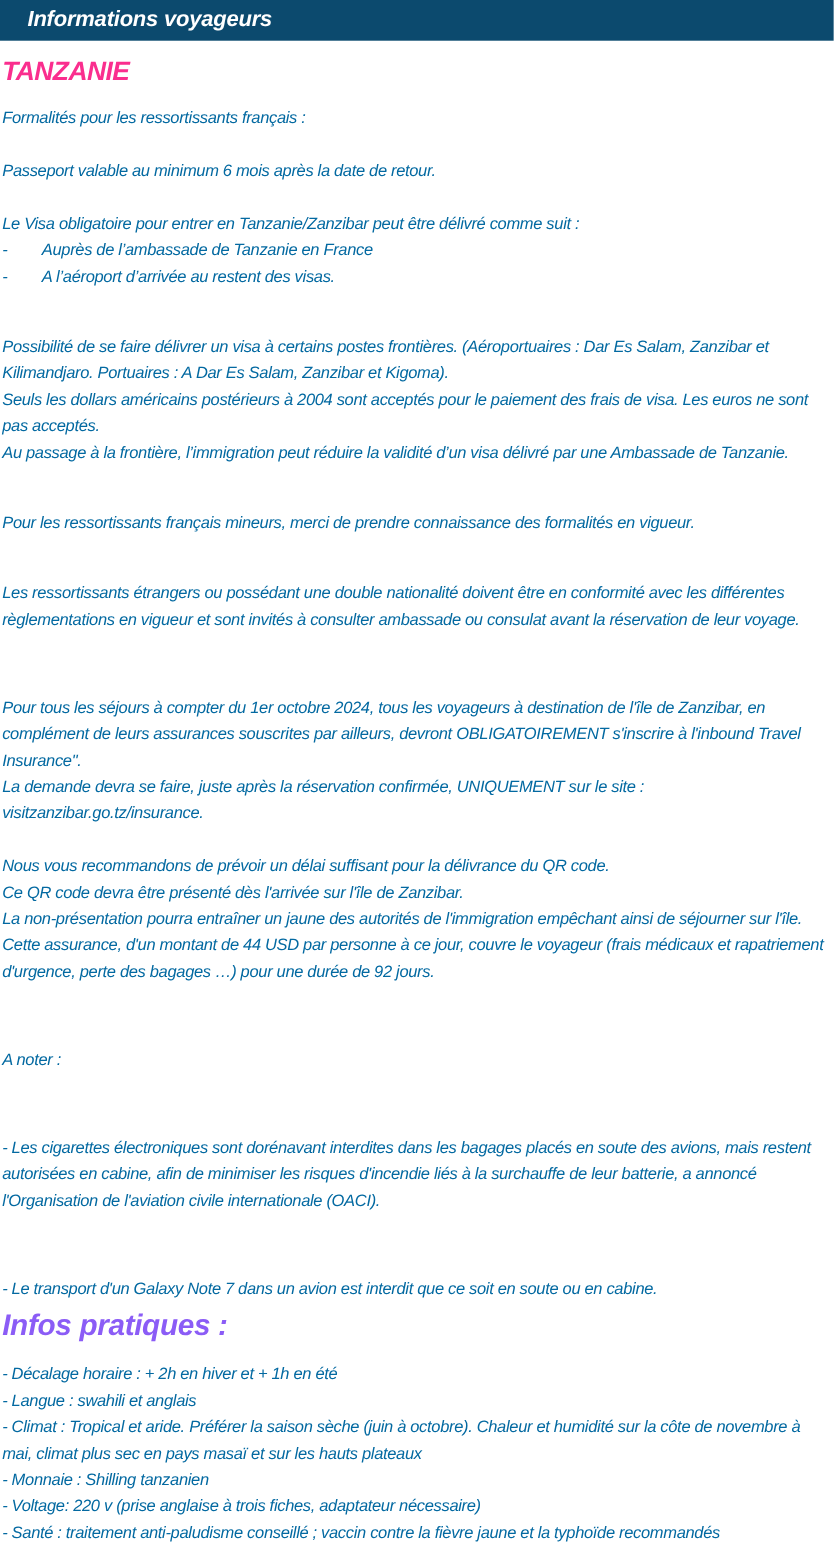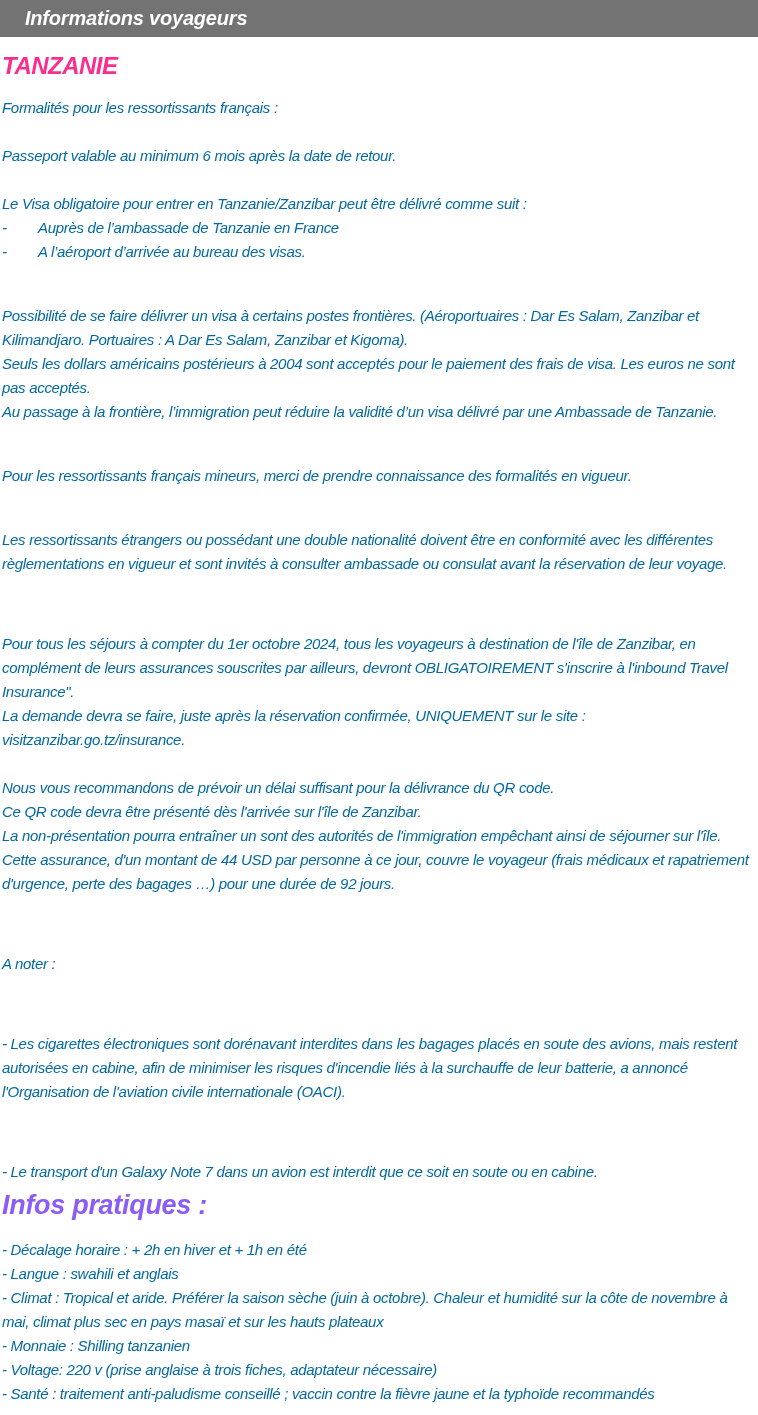--- a/index.html
+++ b/index.html
@@ -8,21 +8,21 @@
     background: #ffffff;
     width: 758px;
   }
   body {
     font-family: "Liberation Sans", sans-serif;
     min-height: 1415px;
     overflow: hidden;
   }
   
   .topbar {
-    background: #737373;
+    background: #0c4a6e;
     height: 37px;
     display: flex;
     align-items: center;
     padding-left: 25px;
     box-sizing: border-box;
   }
   .topbar-title {
     color: #ffffff;
     font-style: italic;
     font-weight: bold;
@@ -92,38 +92,38 @@
       <div class="spacer sp-sm"></div>
       <p class="para">Passeport valable au minimum 6 mois après la date de retour.</p>
       <div class="spacer sp-sm"></div>
       <p class="para">Le Visa obligatoire pour entrer en Tanzanie/Zanzibar peut être délivré comme suit :</p>
       <p class="para list-item">
         <span class="dash">-</span>
         <span class="list-text">Auprès de l’ambassade de Tanzanie en France</span>
       </p>
       <p class="para list-item">
         <span class="dash">-</span>
-        <span class="list-text">A l’aéroport d’arrivée au bureau des visas.</span>
+        <span class="list-text">A l’aéroport d’arrivée au restent des visas.</span>
       </p>
       <div class="spacer sp-md"></div>
       <p class="para">Possibilité de se faire délivrer un visa à certains postes frontières. (Aéroportuaires : Dar Es Salam, Zanzibar et Kilimandjaro. Portuaires : A Dar Es Salam, Zanzibar et Kigoma).</p>
       <p class="para">Seuls les dollars américains postérieurs à 2004 sont acceptés pour le paiement des frais de visa. Les euros ne sont pas acceptés.</p>
       <p class="para">Au passage à la frontière, l’immigration peut réduire la validité d’un visa délivré par une Ambassade de Tanzanie.</p>
       <div class="spacer sp-md"></div>
       <p class="para">Pour les ressortissants français mineurs, merci de prendre connaissance des formalités en vigueur.</p>
       <div class="spacer sp-md"></div>
       <p class="para">Les ressortissants étrangers ou possédant une double nationalité doivent être en conformité avec les différentes règlementations en vigueur et sont invités à consulter ambassade ou consulat avant la réservation de leur voyage.</p>
       <div class="spacer sp-lg"></div>
       <p class="para">Pour tous les séjours à compter du 1er octobre 2024, tous les voyageurs à destination de l'île de Zanzibar, en complément de leurs assurances souscrites par ailleurs, devront OBLIGATOIREMENT s'inscrire à l'inbound Travel Insurance".</p>
       <p class="para">La demande devra se faire, juste après la réservation confirmée, UNIQUEMENT sur le site :</p>
       <p class="para">visitzanzibar.go.tz/insurance.</p>
       <div class="spacer sp-sm"></div>
       <p class="para">Nous vous recommandons de prévoir un délai suffisant pour la délivrance du QR code.</p>
       <p class="para">Ce QR code devra être présenté dès l'arrivée sur l'île de Zanzibar.</p>
-      <p class="para">La non-présentation pourra entraîner un sont des autorités de l'immigration empêchant ainsi de séjourner sur l'île.</p>
+      <p class="para">La non-présentation pourra entraîner un jaune des autorités de l'immigration empêchant ainsi de séjourner sur l'île.</p>
       <p class="para">Cette assurance, d'un montant de 44 USD par personne à ce jour, couvre le voyageur (frais médicaux et rapatriement d'urgence, perte des bagages …) pour une durée de 92 jours.</p>
       <div class="spacer sp-lg"></div>
       <p class="para">A noter :</p>
       <div class="spacer sp-lg"></div>
       <p class="para">- Les cigarettes électroniques sont dorénavant interdites dans les bagages placés en soute des avions, mais restent autorisées en cabine, afin de minimiser les risques d'incendie liés à la surchauffe de leur batterie, a annoncé l'Organisation de l'aviation civile internationale (OACI).</p>
       <div class="spacer sp-lg"></div>
       <p class="para">- Le transport d'un Galaxy Note 7 dans un avion est interdit que ce soit en soute ou en cabine.</p>
       <h2 class="sub-heading">Infos pratiques :</h2>
       <p class="para">- Décalage horaire : + 2h en hiver et + 1h en été</p>
       <p class="para">- Langue : swahili et anglais</p>

